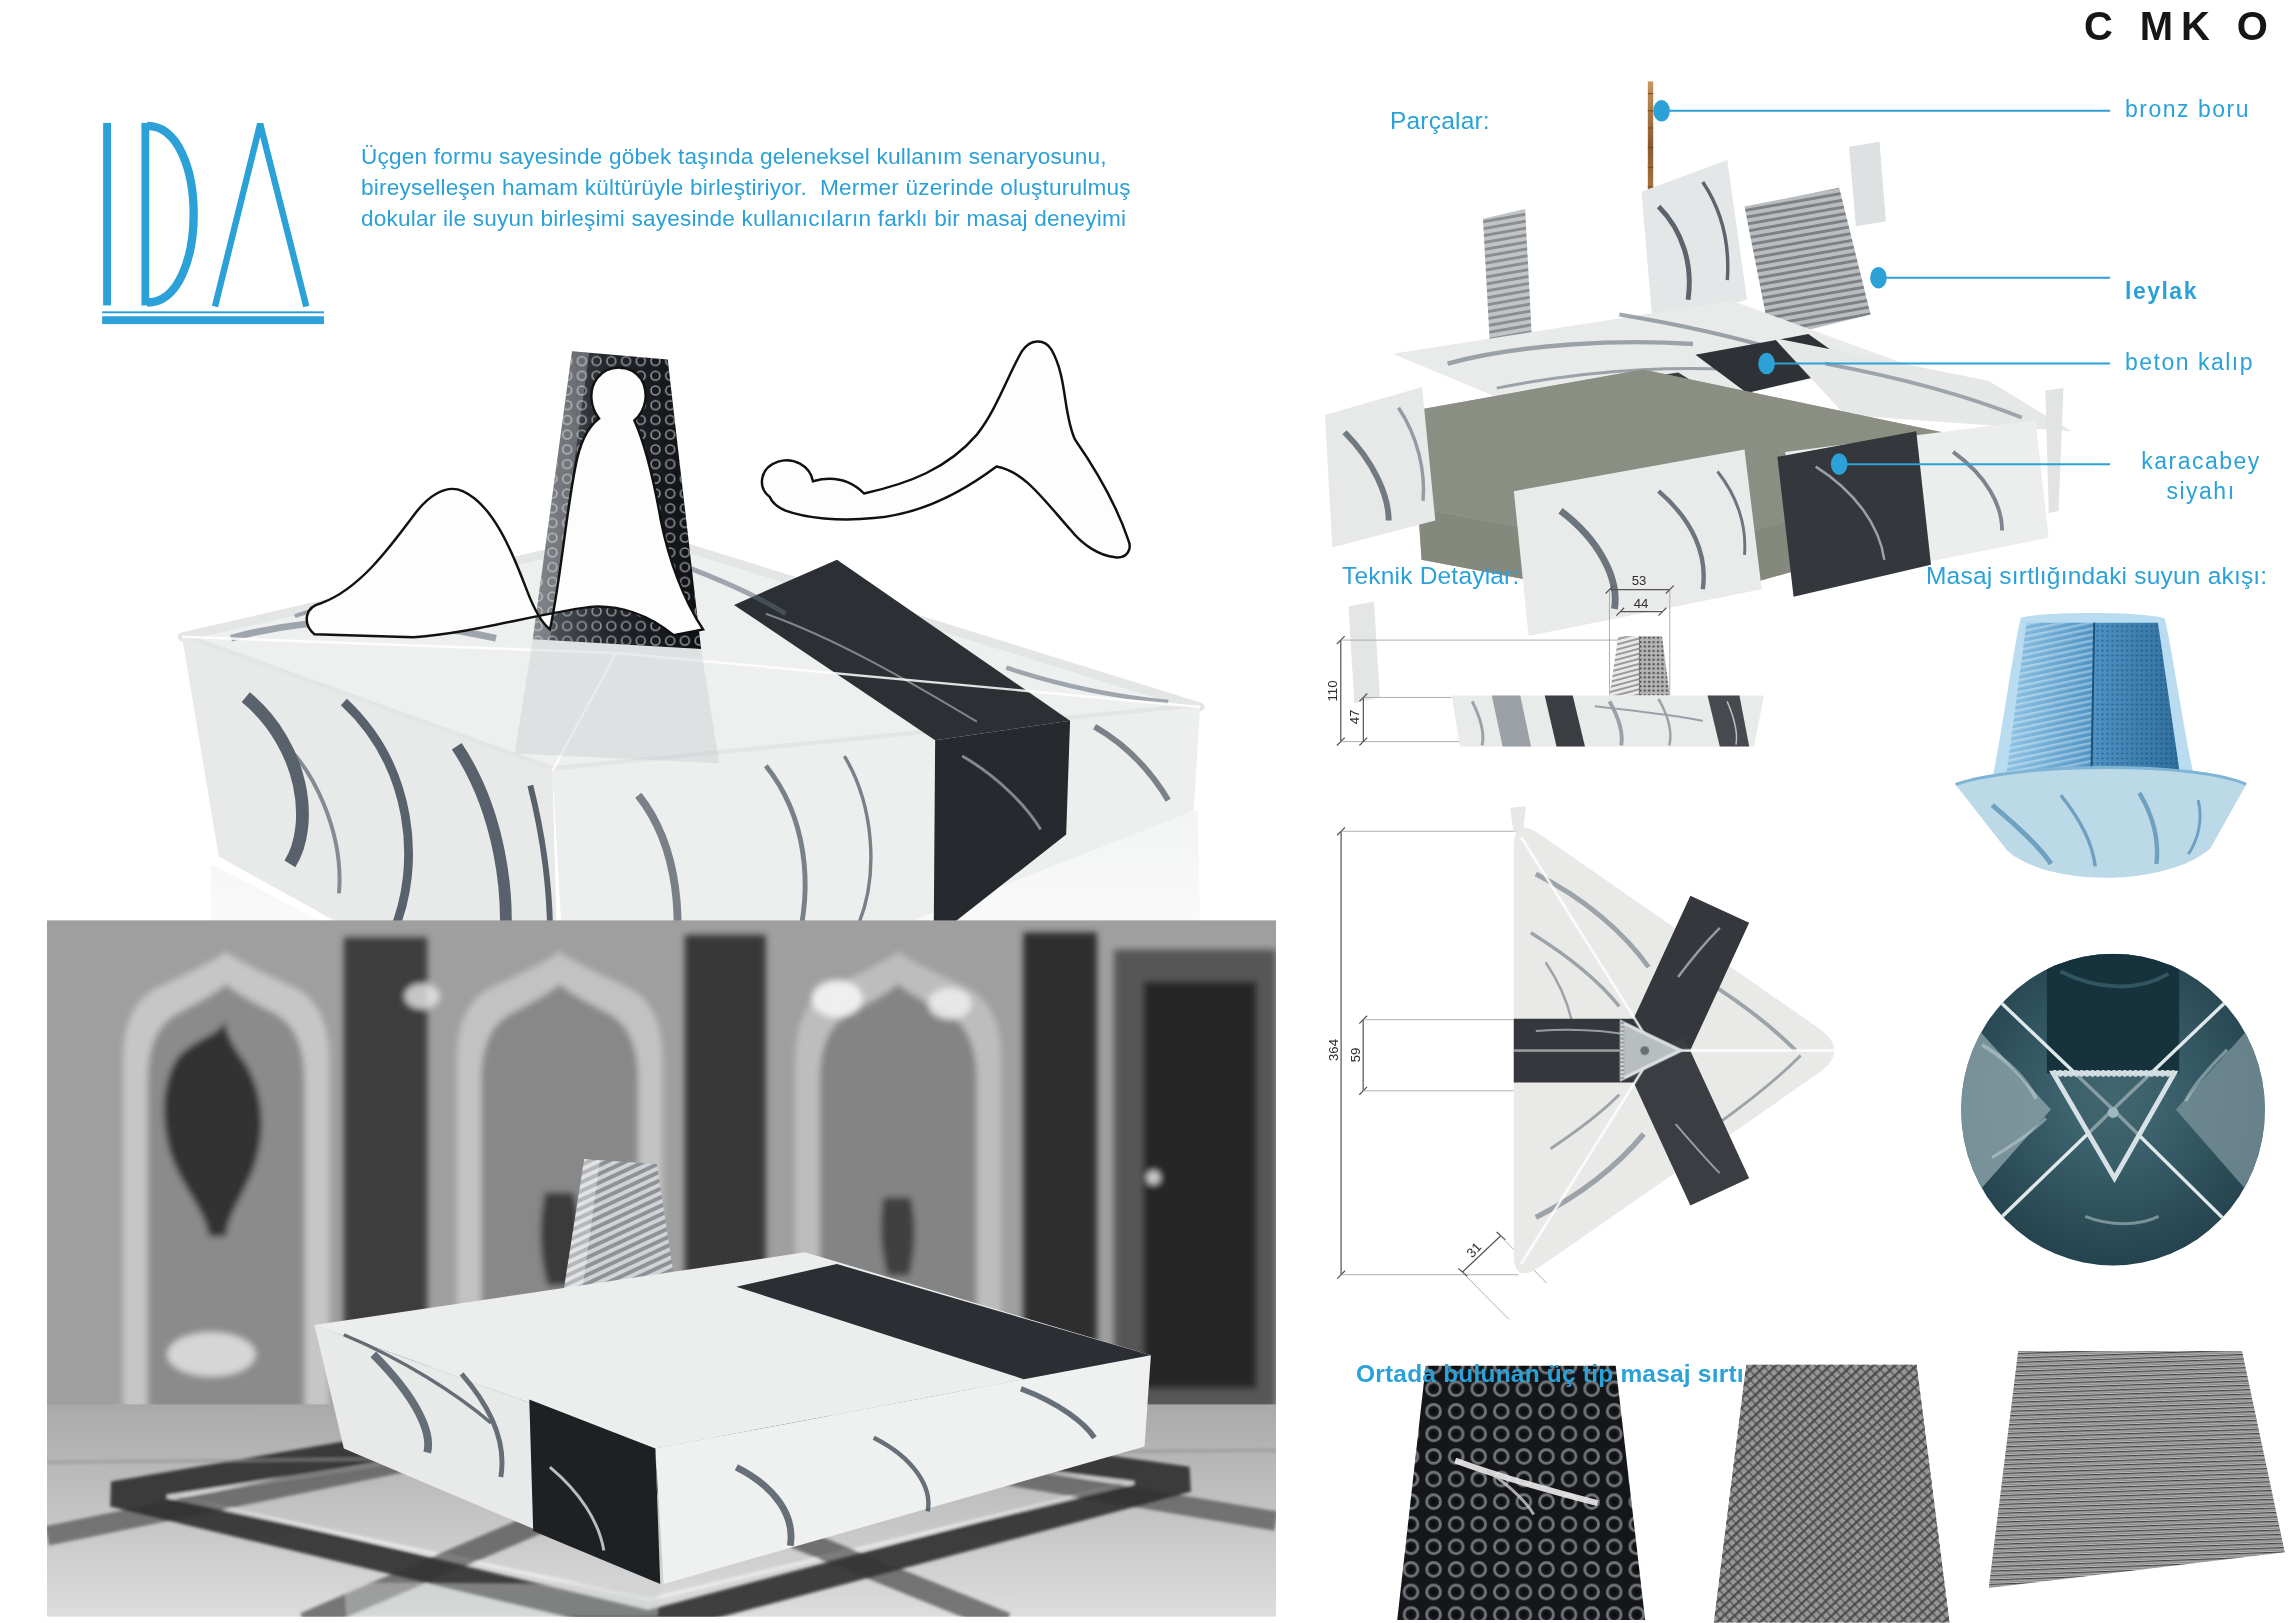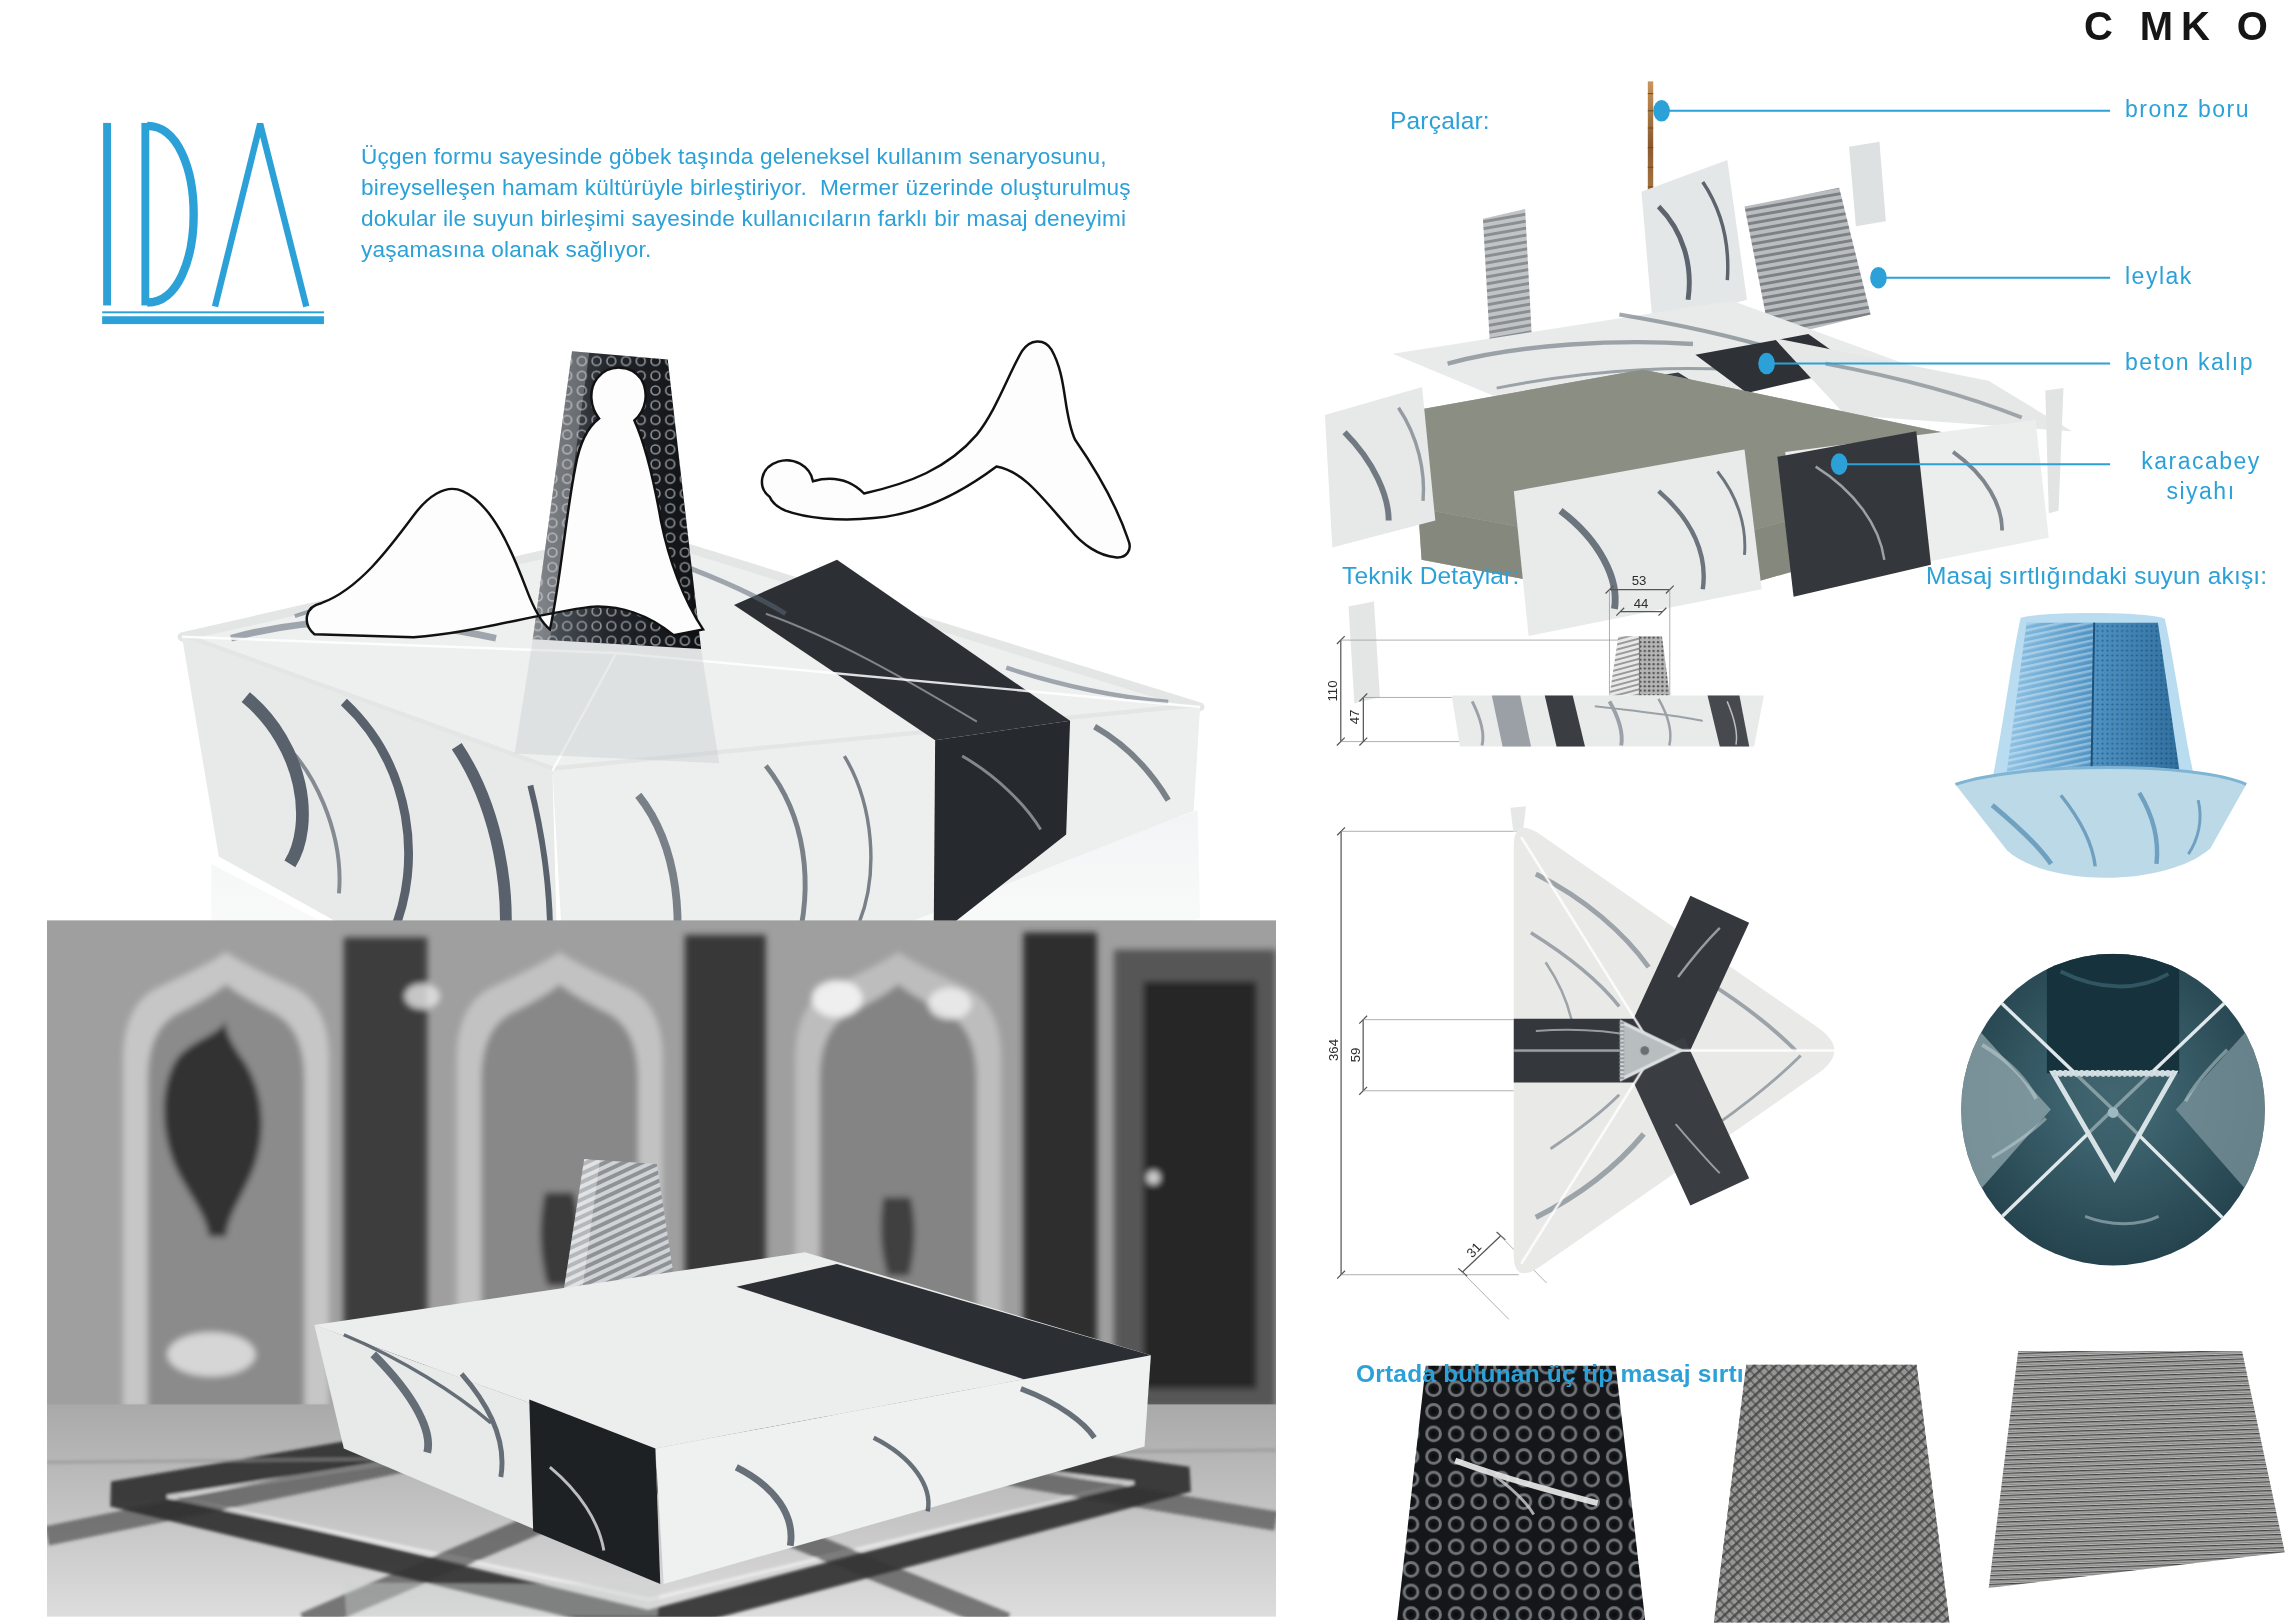--- a/index.html
+++ b/index.html
@@ -509,30 +509,29 @@
     <rect x="8" y="404" width="452" height="16" fill="#2ba1d8" stroke="none"></rect>
   </g>
 </svg>
 
 <div class="abs brand" style="left:2084px;top:3.9px;">C MK O G</div>
 
 <div class="abs" style="left:361px;top:141px;">
   <div class="intro-line">Üçgen formu sayesinde göbek taşında geleneksel kullanım senaryosunu,</div>
   <div class="intro-line">bireyselleşen hamam kültürüyle birleştiriyor.  Mermer üzerinde oluşturulmuş</div>
   <div class="intro-line">dokular ile suyun birleşimi sayesinde kullanıcıların farklı bir masaj deneyimi</div>
-  <div class="intro-line">yaşamasına olanak sağlıyor.</div>
 </div>
 
 <div class="abs sec-title" style="left:1342px;top:107px;margin-left:48px;">Parçalar:</div>
 <div class="abs sec-title" style="left:1342px;top:562px;">Teknik Detaylar:</div>
 <div class="abs sec-title" style="left:1926px;top:562px;">Masaj sırtlığındaki suyun akışı:</div>
 <div class="abs sec-title" style="left:1356px;top:1360px;font-weight:bold;">Ortada bulunan üç tip masaj sırtı</div>
 
 <div class="abs part-label" style="left:2125px;top:94px;">bronz boru</div>
-<div class="abs part-label" style="left:2125px;top:261px;">leylak</div>
+<div class="abs part-label" style="left:2125px;top:276px;font-weight:bold;">leylak</div>
 <div class="abs part-label" style="left:2125px;top:347px;">beton kalıp</div>
 <div class="abs part-label" style="left:2125px;top:446px;width:152px;">karacabey siyahı</div>
 
 <div class="abs dim ctr" style="left:1639px;top:580px;">53</div>
 <div class="abs dim ctr" style="left:1641px;top:603px;">44</div>
 <div class="abs dim rot90" style="left:1332px;top:691px;">110</div>
 <div class="abs dim rot90" style="left:1354px;top:717px;">47</div>
 <div class="abs dim rot90" style="left:1333px;top:1050px;">364</div>
 <div class="abs dim rot90" style="left:1355px;top:1055px;">59</div>
 <div class="abs dim" style="left:1474px;top:1250px;transform:translate(-50%,-50%) rotate(-47deg);">31</div>

